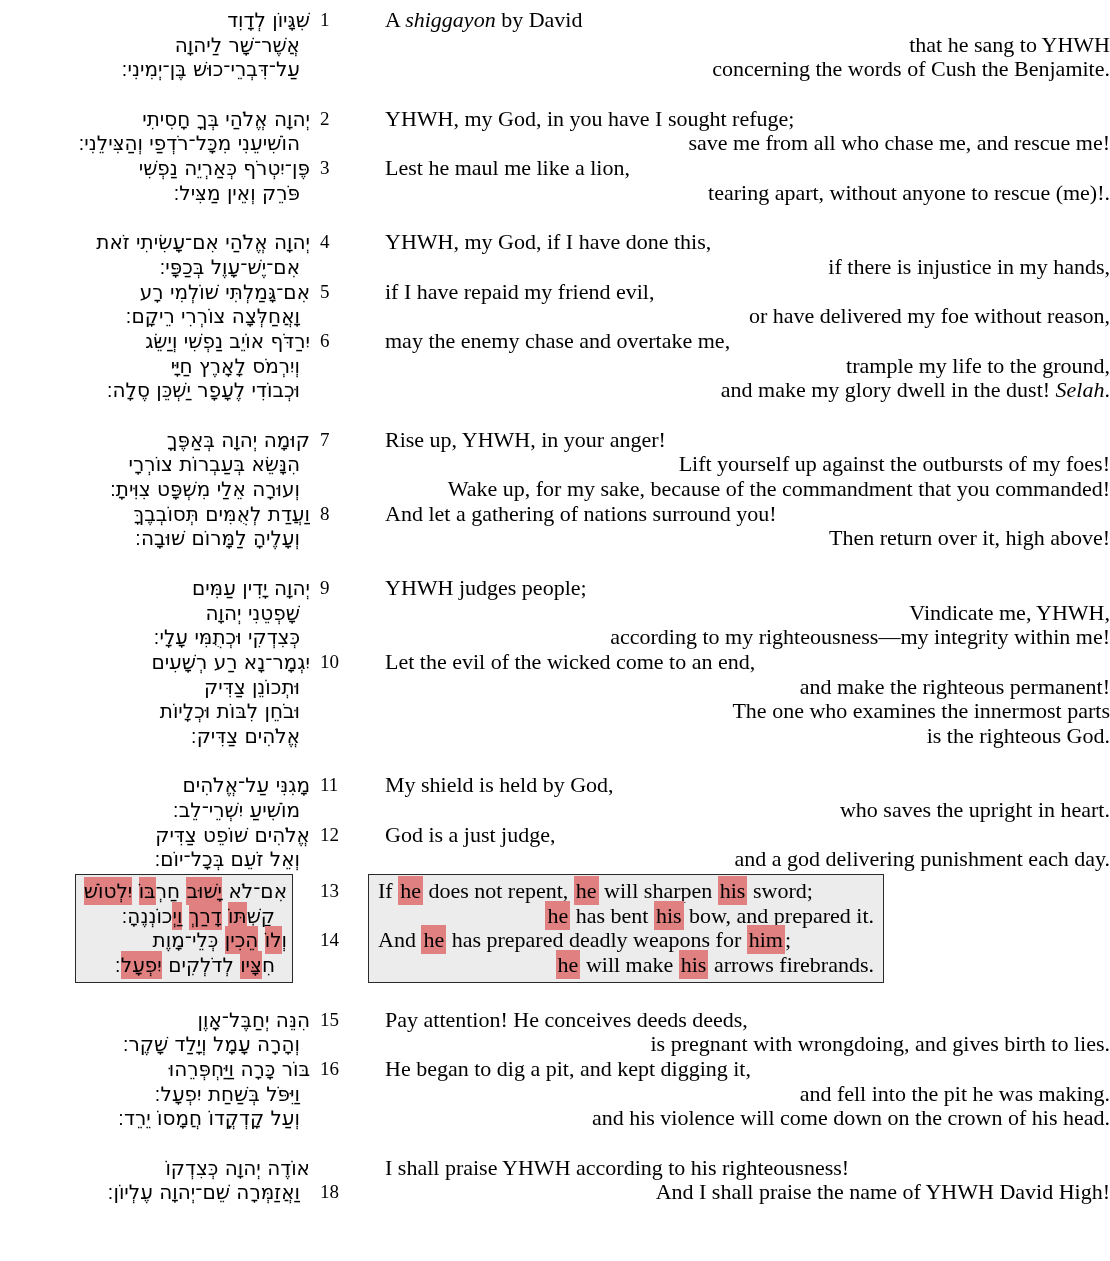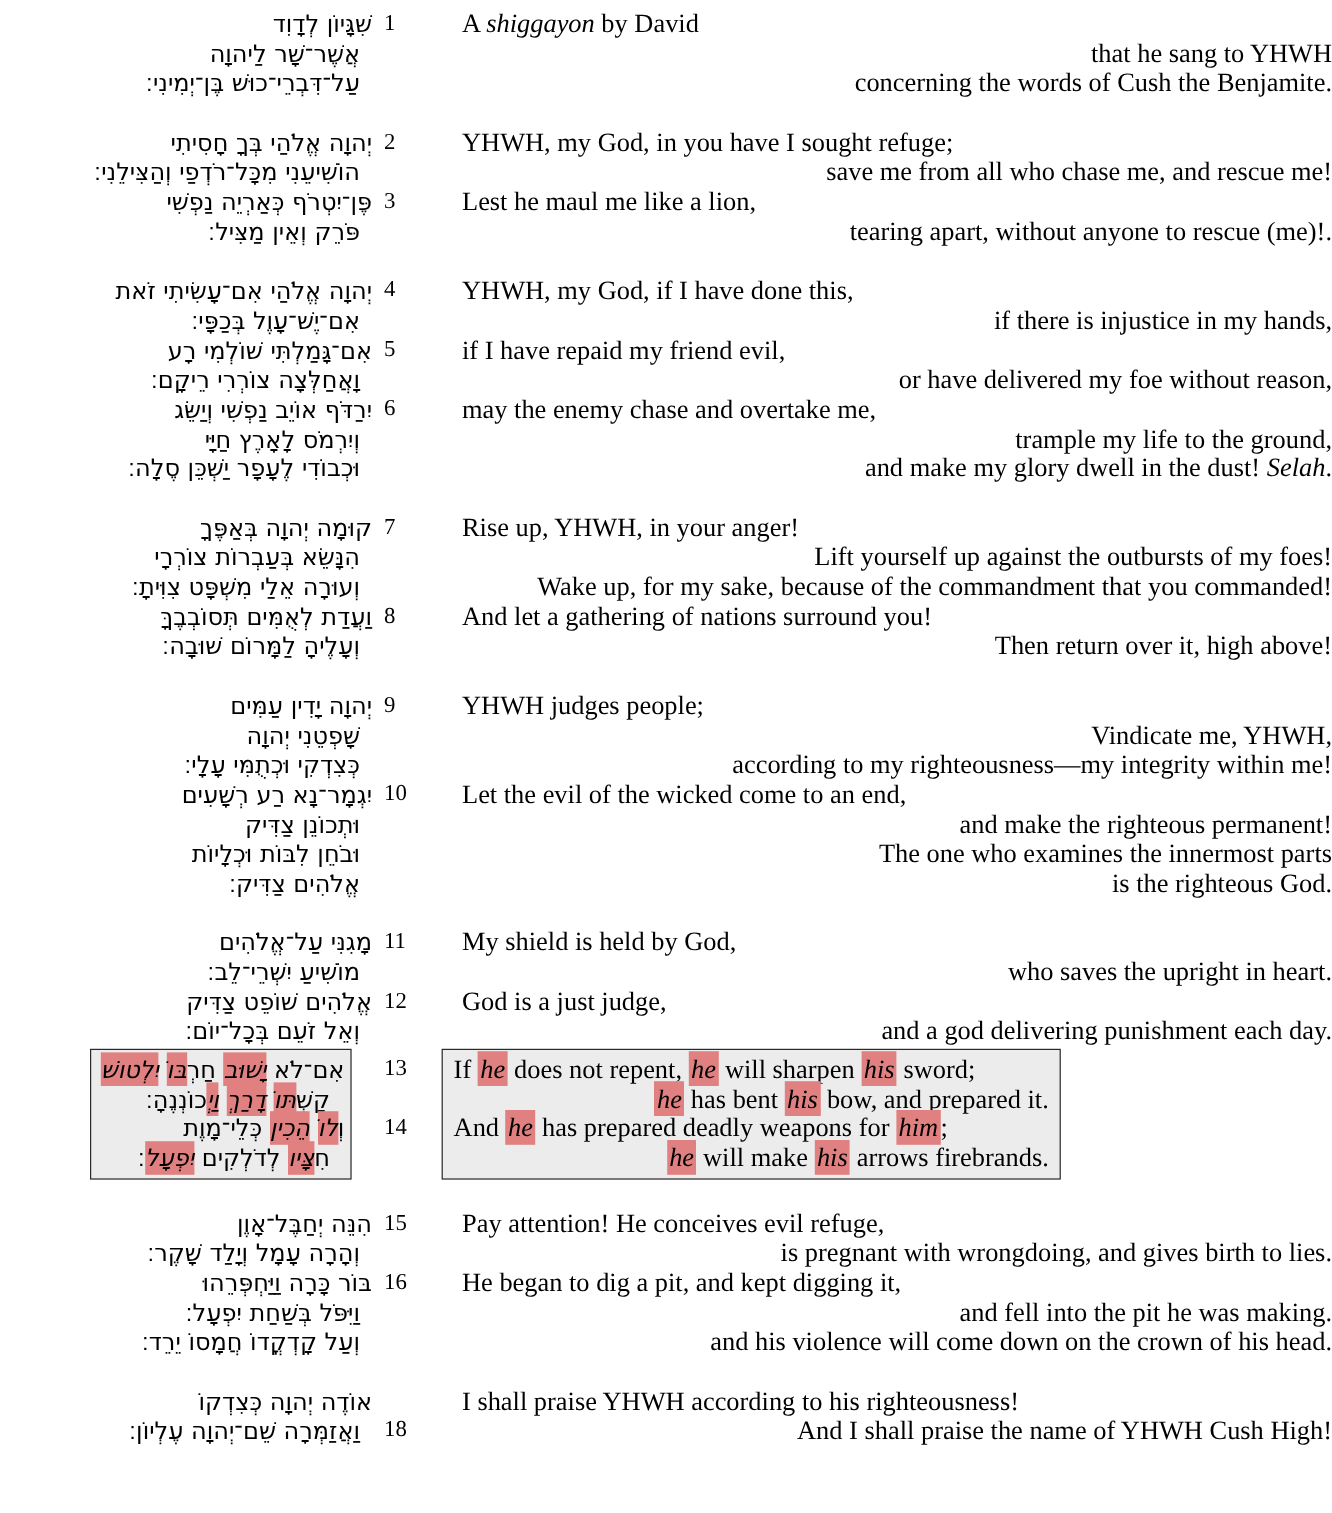--- a/index.html
+++ b/index.html
@@ -12,21 +12,21 @@
   .row{display:grid;grid-template-columns:310px 75px 1fr;}
   .he{
     direction:rtl;text-align:right;
     font-family:"DejaVu Sans",sans-serif;font-size:20px;
     line-height:24.7px;height:24.7px;white-space:nowrap;
   }
   .he.ind{padding-right:10px;}
   .num{font-size:19px;line-height:24.7px;height:24.7px;padding-left:10px;}
   .en{font-size:22px;line-height:24.7px;height:24.7px;white-space:nowrap;}
   .en.ind{padding-left:20px;text-align:right;}
-  .hl{background:var(--hl,#e08080);padding:2px 2px;font-style:italic;}
+  .hl{background:var(--hl,#e08080);padding:2px 2px;}
   .he .hl{padding:2px 0;}
   .it{font-style:italic;}
   .boxrow{display:grid;grid-template-columns:310px 75px 1fr;margin-top:2px;}
   .hbox{
     margin-left:75px;margin-right:17px;
     background:var(--boxbg,#ececec);border:1px solid var(--boxbd,#2a2a2a);
     padding:4px 5px;
   }
   .ebox{
     margin-left:-17px;width:516px;box-sizing:border-box;
@@ -223,21 +223,21 @@
             <div class="en"><span>And </span><span class="hl">he</span><span> has prepared deadly weapons for </span><span class="hl">him</span><span>;</span></div>
             <div class="en ind"><span class="hl">he</span><span> will make </span><span class="hl">his</span><span> arrows firebrands.</span></div>
           </div>
         </div>
       </div>
     </div>
     <div class="stanza">
       <div class="row">
         <div class="he"><span>הִנֵּה יְחַבֶּל־אָוֶן</span></div>
         <div class="num">15</div>
-        <div class="en"><span>Pay attention! He conceives evil refuge,</span></div>
+        <div class="en"><span>Pay attention! He conceives deeds deeds,</span></div>
       </div>
       <div class="row">
         <div class="he ind"><span>וְהָרָה עָמָל וְיָלַד שָׁקֶר׃</span></div>
         <div class="num"></div>
         <div class="en ind"><span>is pregnant with wrongdoing, and gives birth to lies.</span></div>
       </div>
       <div class="row">
         <div class="he"><span>בּוֹר כָּרָה וַיַּחְפְּרֵהוּ</span></div>
         <div class="num">16</div>
         <div class="en"><span>He began to dig a pit, and kept digging it,</span></div>
@@ -255,16 +255,16 @@
     </div>
     <div class="stanza">
       <div class="row">
         <div class="he"><span>אוֹדֶה יְהוָה כְּצִדְקוֹ</span></div>
         <div class="num"></div>
         <div class="en"><span>I shall praise YHWH according to his righteousness!</span></div>
       </div>
       <div class="row">
         <div class="he ind"><span>וַאֲזַמְּרָה שֵׁם־יְהוָה עֶלְיוֹן׃</span></div>
         <div class="num">18</div>
-        <div class="en ind"><span>And I shall praise the name of YHWH Cush High!</span></div>
+        <div class="en ind"><span>And I shall praise the name of YHWH David High!</span></div>
       </div>
     </div>
   </div>
 
 </body></html>

